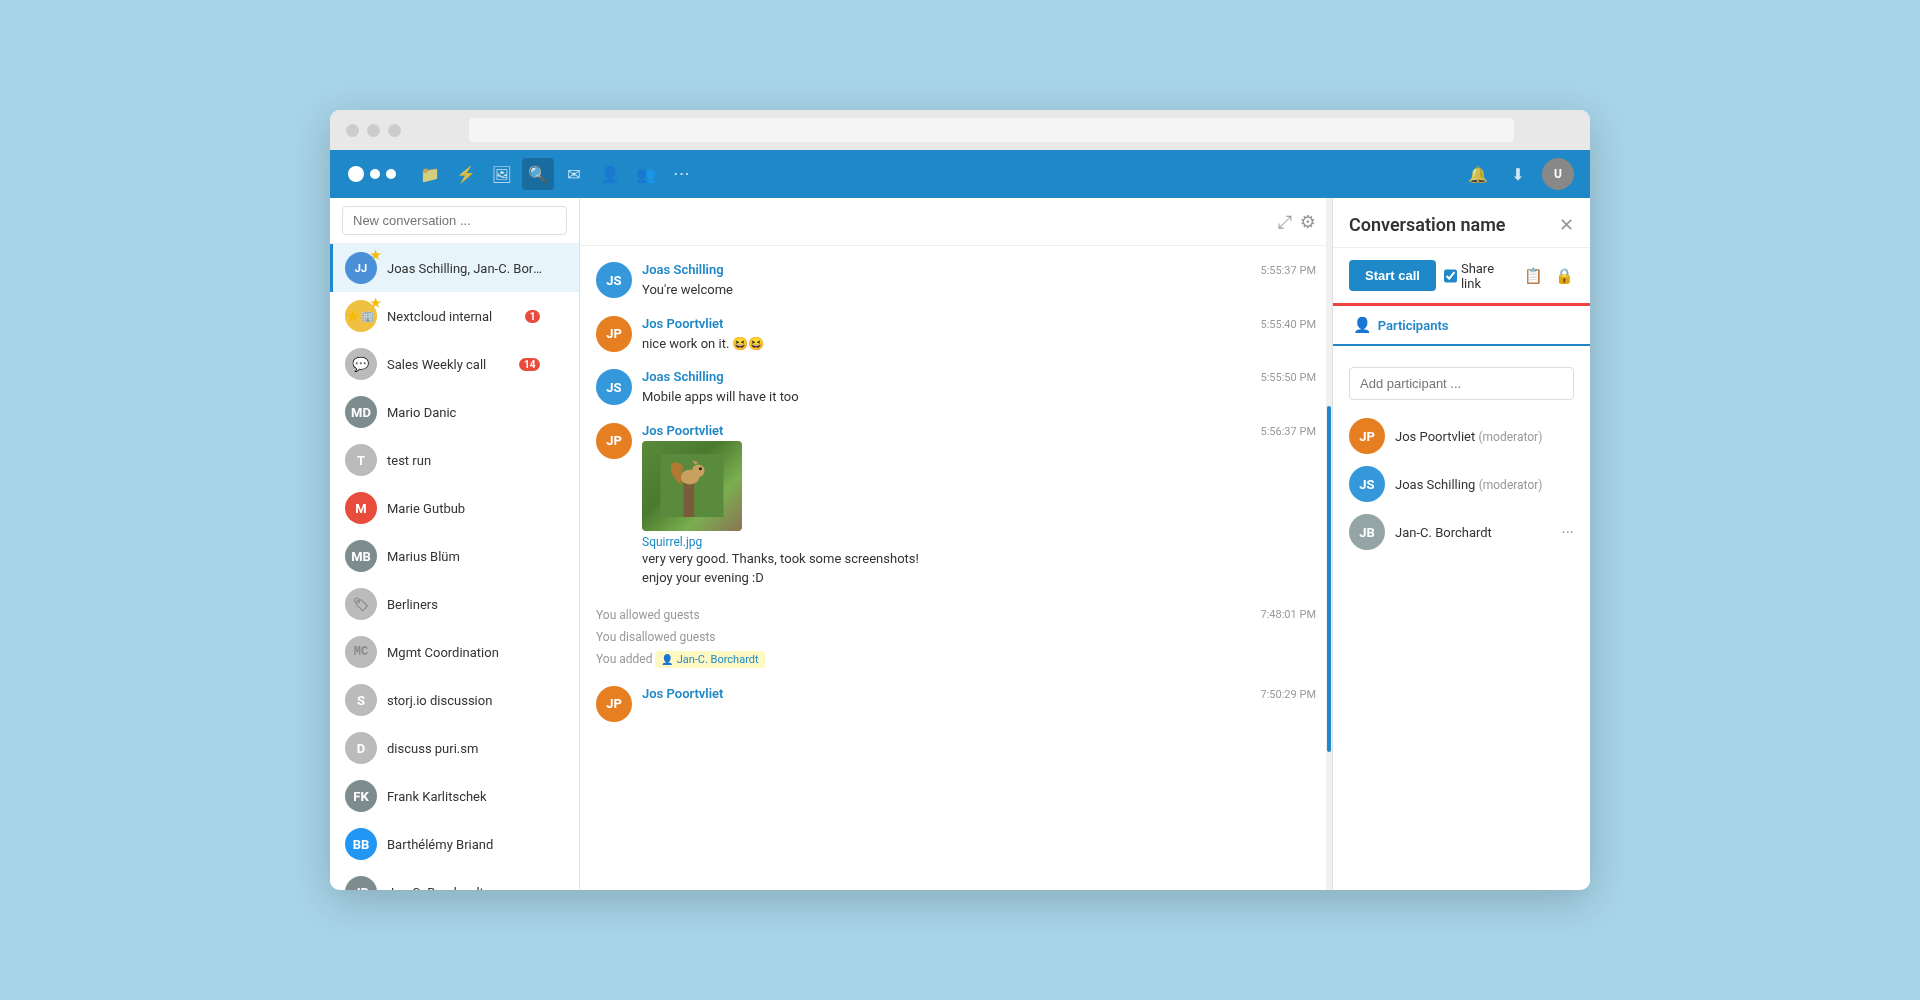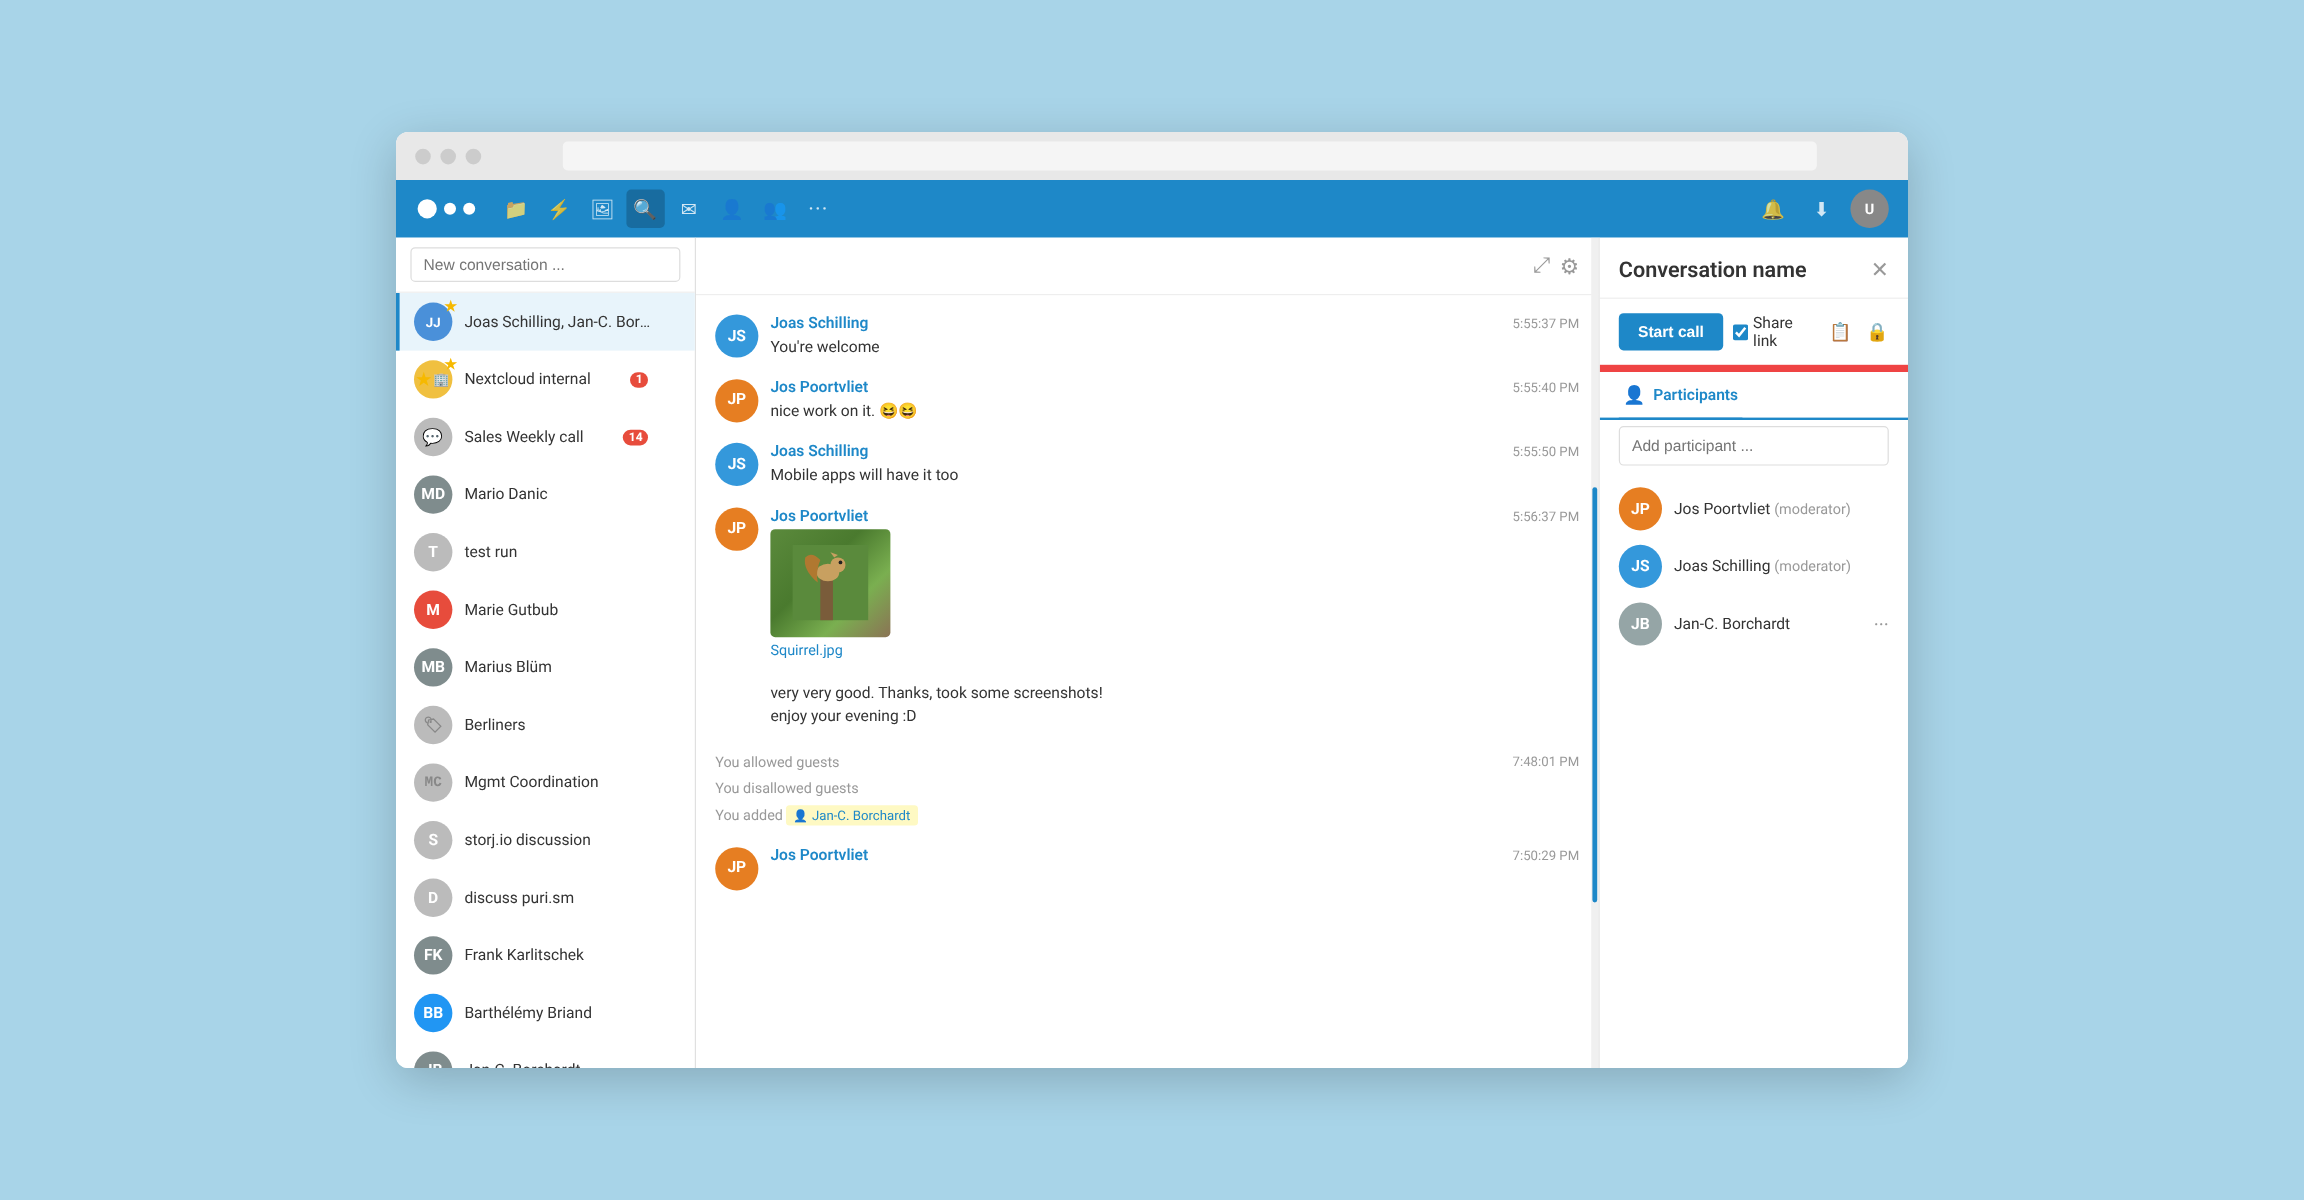--- a/index.html
+++ b/index.html
@@ -251,21 +251,21 @@
       border-radius: 4px;
       margin-bottom: 4px;
       position: relative;
       overflow: hidden;
       display: flex; align-items: center; justify-content: center;
     }
     .squirrel-svg { width: 70%; height: 70%; }
     .msg-filename {
       font-size: 12px;
       color: #1e88c8;
-      margin-bottom: 20px;
+      margin-bottom: 0;
     }
     .system-msg {
       font-size: 12px;
       color: #999;
       padding: 4px 0;
     }
     .system-msg .tag {
       background: #fef9c3;
       color: #1e88c8;
       padding: 2px 6px;
@@ -295,21 +295,21 @@
     .panel-close {
       color: #999;
       cursor: pointer;
       font-size: 18px;
     }
     .panel-actions {
       display: flex;
       align-items: center;
       gap: 8px;
       padding: 12px 16px;
-      border-bottom: 6px solid #ef4444;
+      border-bottom: 3px solid #ef4444;
     }
     .btn-start-call {
       background: #1e88c8;
       color: #fff;
       border: none;
       padding: 8px 16px;
       border-radius: 4px;
       font-size: 13px;
       font-weight: 600;
       cursor: pointer;
@@ -335,21 +335,21 @@
       padding: 10px 4px;
       font-size: 13px;
       font-weight: 600;
       color: #1e88c8;
       border-bottom: 2px solid #1e88c8;
       margin-bottom: -2px;
       cursor: pointer;
     }
     .panel-tab-icon { font-size: 15px; }
     .participants-section {
-      padding: 5px 16px;
+      padding: 21px 16px;
       flex: 1;
       overflow-y: auto;
     }
     .add-participant {
       width: 100%;
       padding: 8px 10px;
       border: 1px solid #ddd;
       border-radius: 4px;
       font-size: 13px;
       color: #999;

